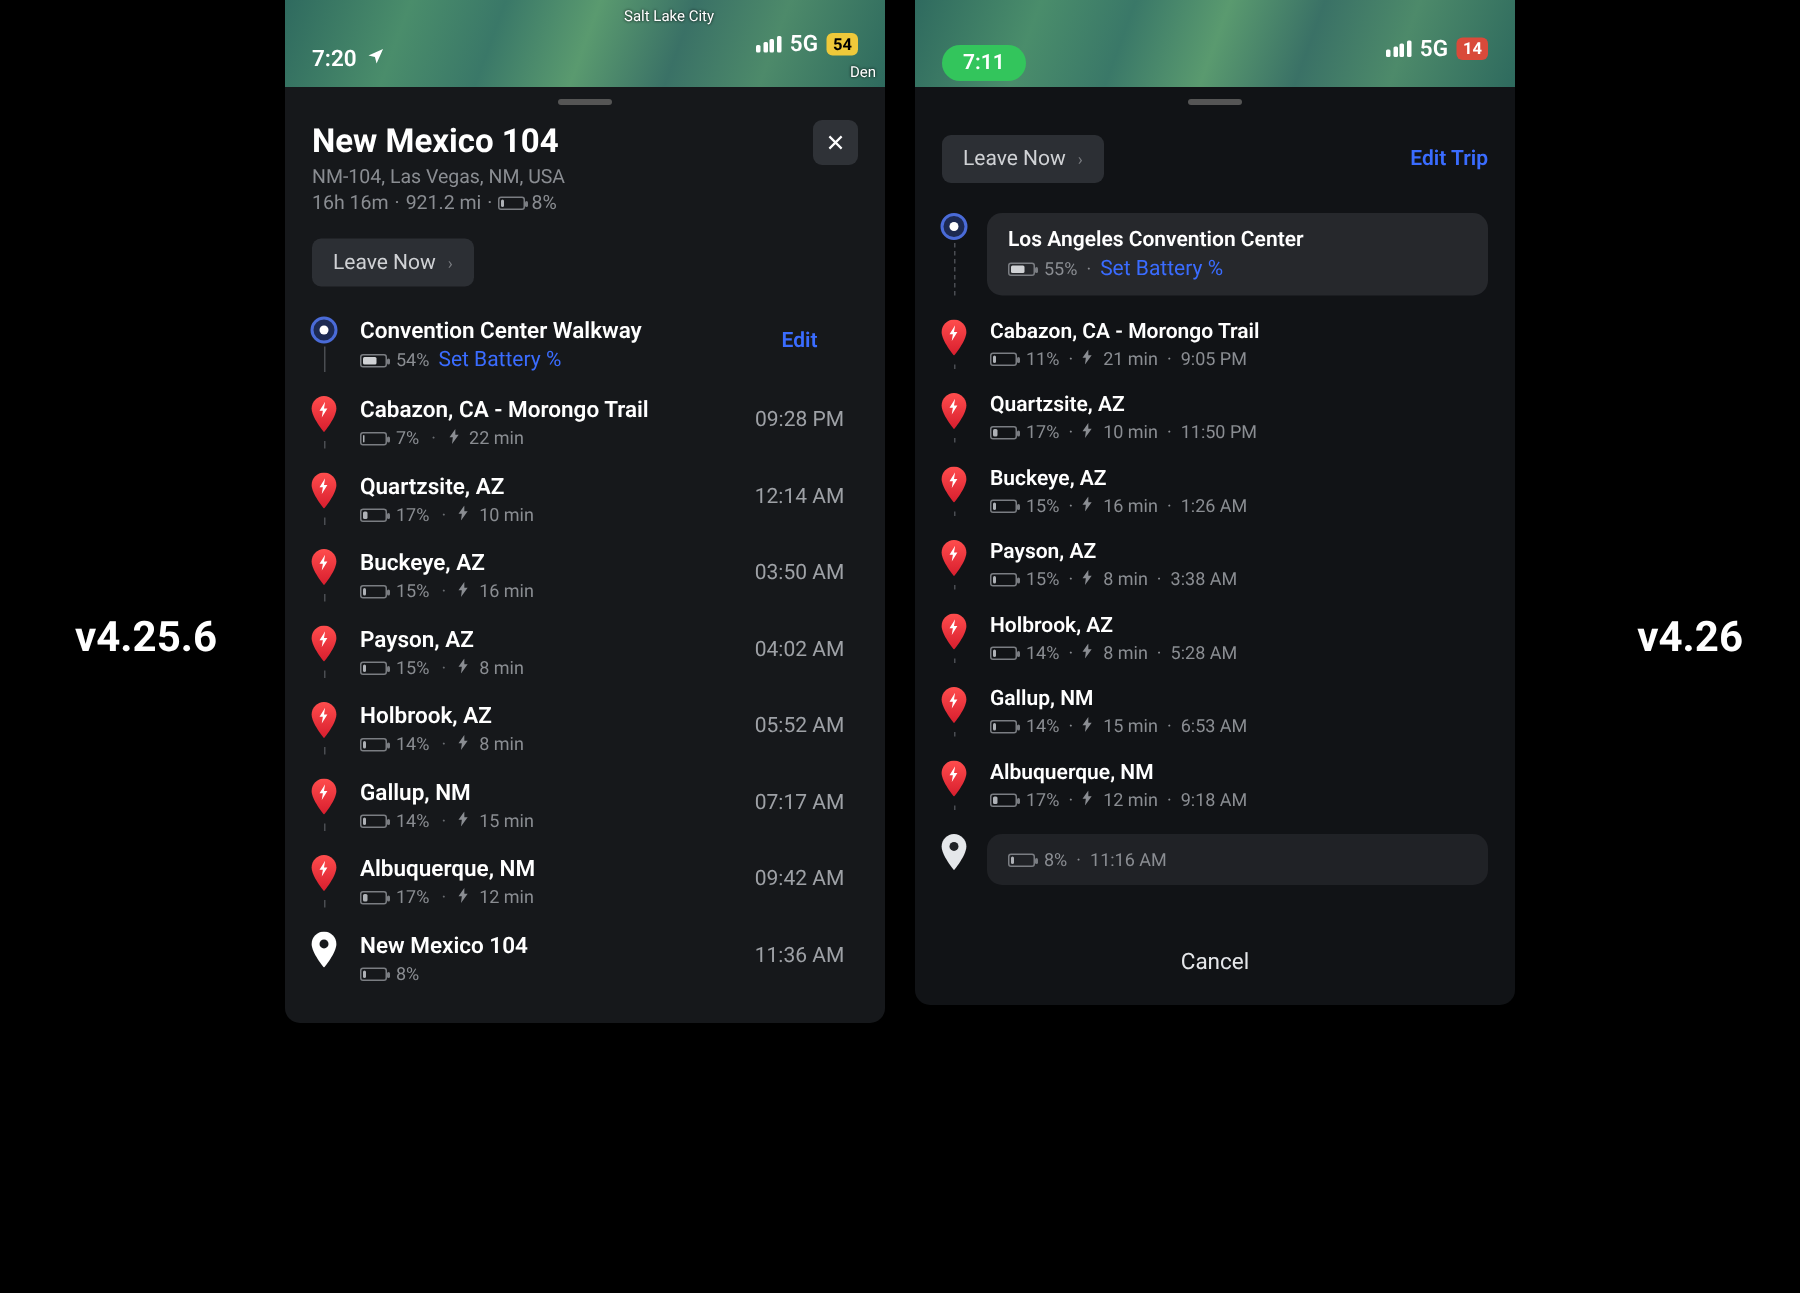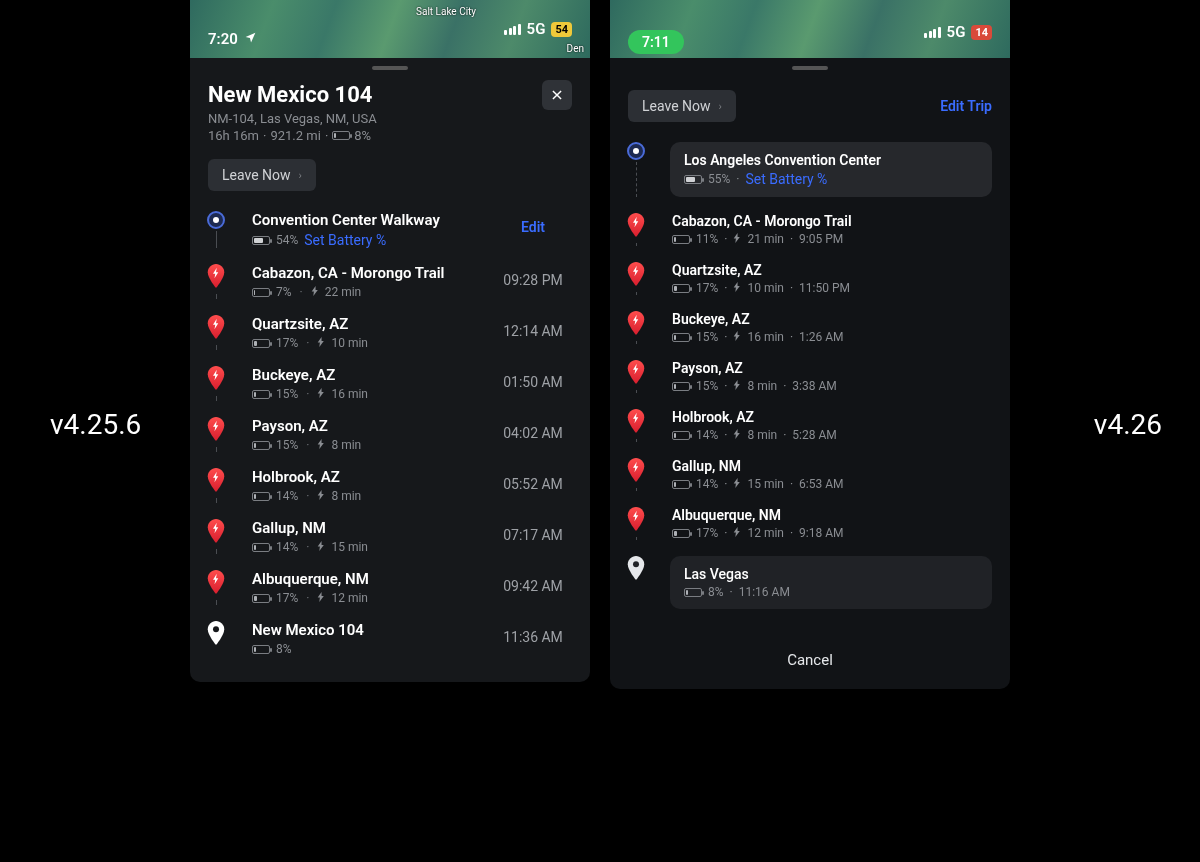--- a/index.html
+++ b/index.html
@@ -15,21 +15,21 @@
   .stage {
     display: flex;
     align-items: flex-start;
     justify-content: center;
     gap: 20px;
     padding-top: 0;
   }
   .version-label {
     color: #fff;
     font-size: 28px;
-    font-weight: 400;
+    font-weight: 700;
     position: absolute;
   }
   .version-left { left: 50px; top: 408px; }
   .version-right { right: 38px; top: 408px; margin-left: 48px; }
 
   .phone {
     width: 400px;
     background: #16181b;
     border-radius: 0 0 10px 10px;
     overflow: hidden;
@@ -140,21 +140,21 @@
     padding: 14px 18px 0 18px;
   }
   .link { color: #3a6cff; font-size: 14px; cursor: pointer; }
   .link.strong { font-weight: 600; }
 
   .stops {
     padding: 12px 18px 18px 14px;
   }
   .stop {
     display: flex;
-    gap: 24px;
+    gap: 12px;
     position: relative;
     padding: 8px 0;
   }
   .stop .col-marker {
     width: 24px;
     display: flex;
     flex-direction: column;
     align-items: center;
     flex-shrink: 0;
   }
@@ -420,21 +420,21 @@
                   <span class="fill" style="width:2px"></span>
                 </span>
                 <span>15%</span>
                 <span class="dot"></span>
                 <span><svg width="8" height="10" viewBox="0 0 12 18" fill="#8a8d92">
                     <path d="M7 0L0 10h4l-1 8 8-11H7z"></path>
                   </svg></span>
                 <span>16 min</span>
               </div>
             </div>
-            <div class="col-right">01:50 AM</div>
+            <div class="col-right">03:50 AM</div>
           </div>
           <div class="stop">
             <div class="col-marker">
               <span><svg width="18" height="24" viewBox="0 0 24 32">
                   <defs>
                     <linearGradient id="rg" x1="0" y1="0" x2="0" y2="1">
                       <stop offset="0" stop-color="#ff4d4d"></stop>
                       <stop offset="1" stop-color="#d81e2e"></stop>
                     </linearGradient>
                   </defs>
@@ -843,21 +843,20 @@
         </div>
 
       <div class="stop">
         <div class="col-marker">
           <svg width="18" height="24" viewBox="0 0 24 32">
               <path fill="#e5e7ea" d="M12 0C6 0 1 5 1 11c0 8 11 21 11 21s11-13 11-21C23 5 18 0 12 0z"></path>
               <circle cx="12" cy="11" r="4" fill="#202226"></circle>
             </svg>
         </div>
         <div class="col-body card card-dark">
-          <div class="stop-name" style="font-size:14px;font-weight:500">Las Vegas</div>
           <div class="stop-meta">
             <span class="batt-icon">
                 <span class="fill" style="width:2px"></span>
               </span>
             <span>8%</span>
             <span>·</span>
             <span>11:16 AM</span>
           </div>
         </div>
       </div>

